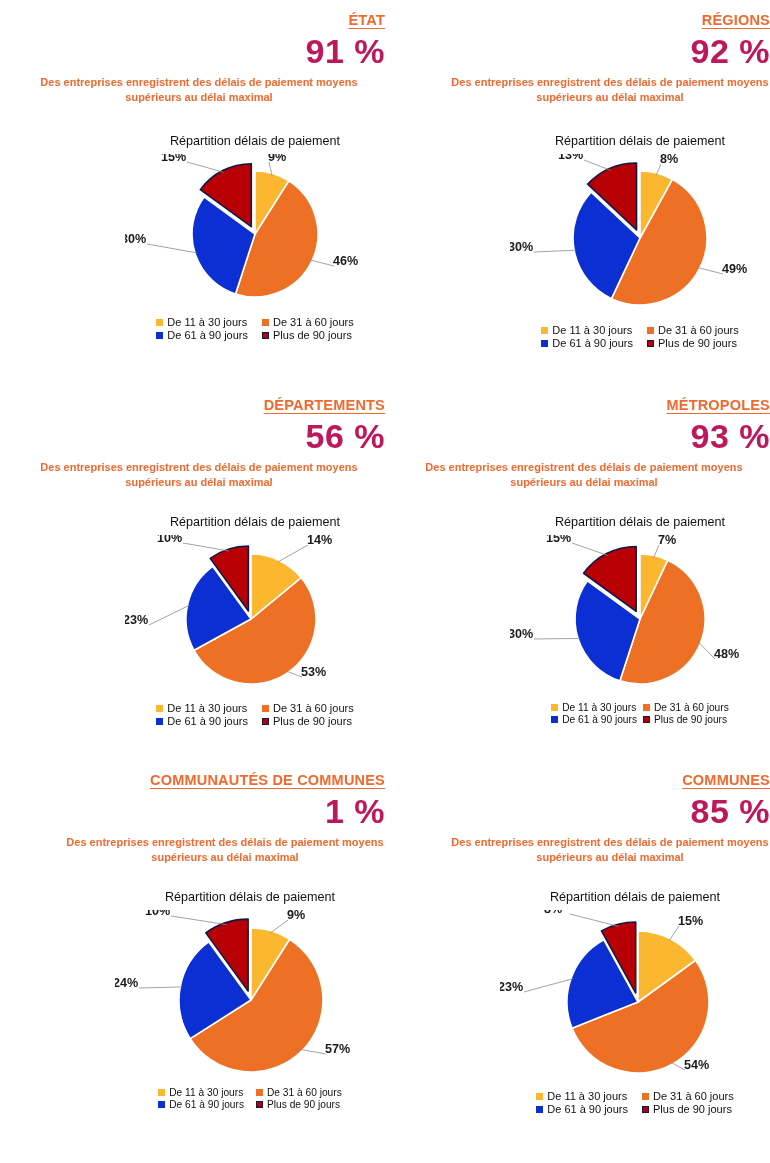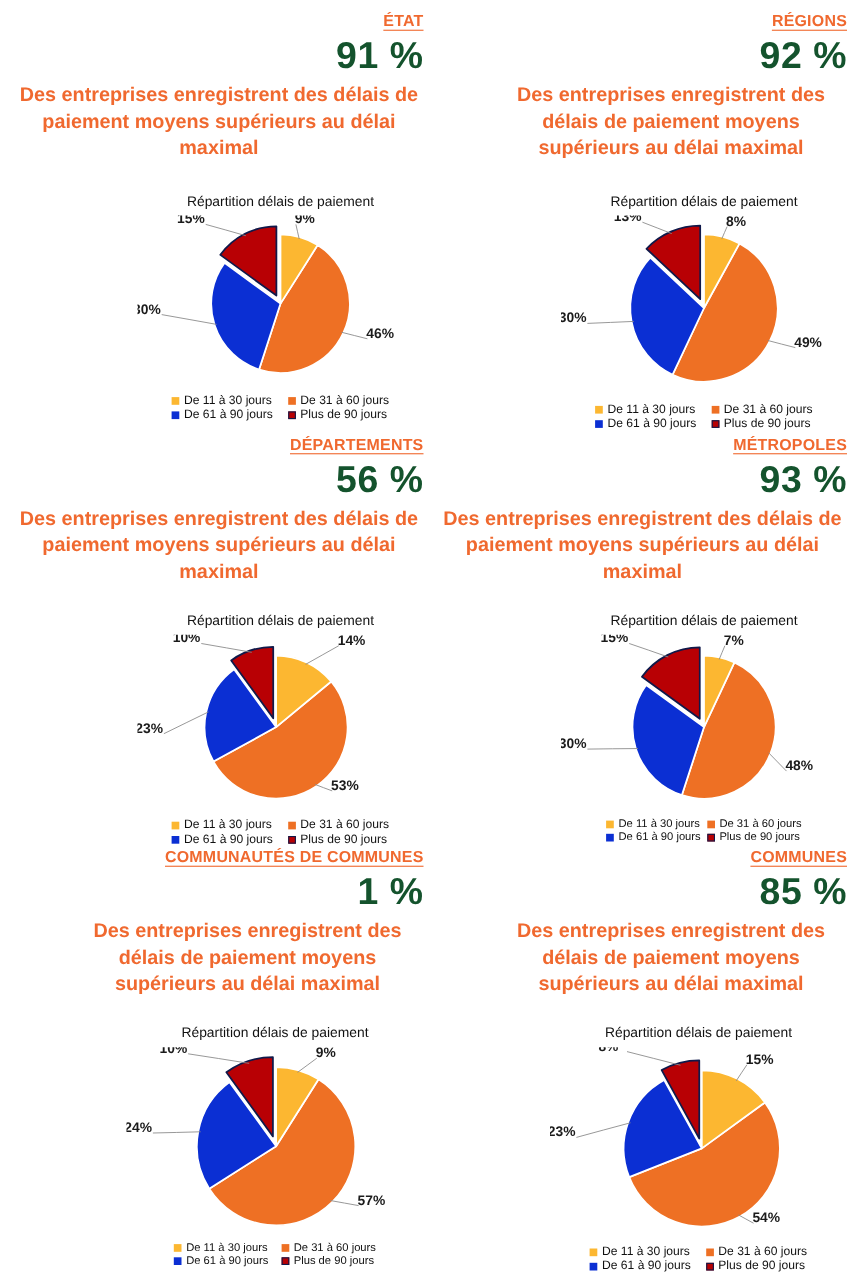--- a/index.html
+++ b/index.html
@@ -33,27 +33,27 @@
     color: #F0692F;
     text-decoration: underline;
     text-underline-offset: 3px;
     letter-spacing: 0.2px;
     text-align: center;
     margin-top: 12px;
   }
   .panel-pct {
     font-size: 34px;
     font-weight: bold;
-    color: #14532d;
+    color: #be185d;
     line-height: 1.12;
     margin-top: 4px;
     letter-spacing: 0.5px;
   }
   .panel-sub {
-    font-size: 18px;
+    font-size: 11px;
     font-weight: bold;
     color: #F0692F;
     text-align: center;
     line-height: 1.32;
     margin-top: 5px;
     max-width: 370px;
   }
   .chart-title {
     font-size: 12.6px;
     font-weight: normal;

